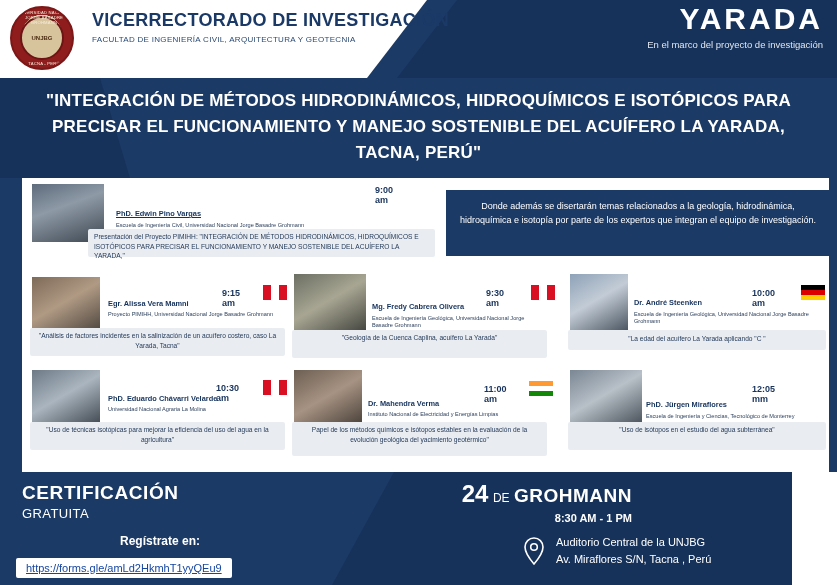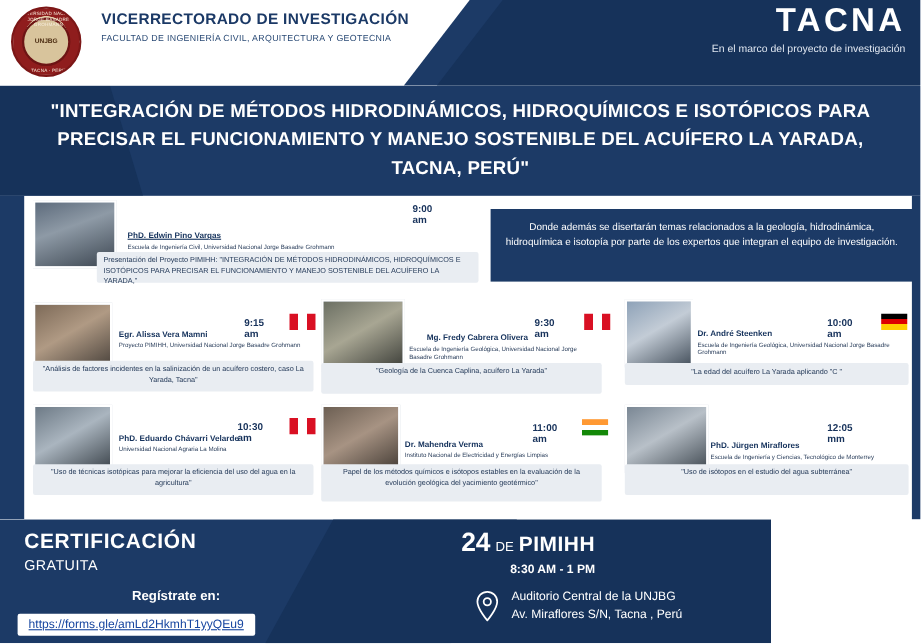--- a/index.html
+++ b/index.html
@@ -55,21 +55,21 @@
   .logo-ring-text {
     position: absolute; top: 2px; left: 0; width: 64px;
     text-align: center; font-size: 4.2px; color: #f7eddd; letter-spacing: .2px;
   }
   .logo-ring-text.bottom { top: auto; bottom: 2px; }
   .header-text {
     position: absolute; left: 92px; top: 9px;
     color: #1b3966;
   }
   .header-text .l1 {
-    font-size: 14px; font-weight: bold; letter-spacing: .3px; line-height: 1.25;
+    font-size: 18px; font-weight: bold; letter-spacing: .3px; line-height: 1.25;
   }
   .header-text .l2 {
     font-size: 12.5px; font-weight: bold; letter-spacing: .3px; line-height: 1.25;
   }
   .header-text .l3 {
     font-size: 8px; letter-spacing: .3px; margin-top: 3px; color: #2a4a75;
   }
   .ciclo {
     position: absolute; right: 14px; top: 4px;
     text-align: right; color: #ffffff;
@@ -161,21 +161,21 @@
   .note {
     position: absolute;
     background: #1c3a66; color: #ffffff;
     font-size: 9px; line-height: 1.5; text-align: center;
     padding: 10px 12px;
   }
 
   
   .footer {
     position: absolute; left: 0; top: 472px;
-    width: 701px; height: 113px;
+    width: 792px; height: 113px;
     background: #ffffff;
   }
   .footer-left {
     position: absolute; left: 0; top: 0;
     width: 470px; height: 113px;
     background: #1c3a66;
     clip-path: polygon(0 0, 470px 0, 410px 113px, 0 113px);
   }
   .footer-right {
     position: absolute; right: 0; top: 0;
@@ -235,21 +235,21 @@
       <div class="logo-inner">UNJBG</div>
       <div class="logo-ring-text bottom">TACNA - PERÚ</div>
     </div>
 
     <div class="header-text">
       <div class="l1">VICERRECTORADO DE INVESTIGACIÓN</div>
       <div class="l3">FACULTAD DE INGENIERÍA CIVIL, ARQUITECTURA Y GEOTECNIA</div>
     </div>
 
     <div class="ciclo">
-      <div class="c1">TACNA</div>
+      <div class="c1">YARADA</div>
       <div class="c3">En el marco del proyecto de investigación</div>
     </div>
   </div>
 
   <div class="title-band">
     <div class="accent"></div>
     <div class="title-text">"INTEGRACIÓN DE MÉTODOS HIDRODINÁMICOS, HIDROQUÍMICOS E ISOTÓPICOS PARA PRECISAR EL FUNCIONAMIENTO Y MANEJO SOSTENIBLE DEL ACUÍFERO LA YARADA, TACNA, PERÚ"</div>
   </div>
 
   <div class="left-bar"></div>
@@ -286,21 +286,21 @@
     </div>
   </div>
 
   <div class="speaker">
     <div class="photo" style="left:292px; top:272px; width:76px; height:66px;">
       <div class="face" style="background:linear-gradient(150deg,#6b6f63 0%,#a8a693 45%,#3a3c37 100%);"></div>
     </div>
     <div class="time" style="left:486px; top:288px;">9:30 am</div>
     <div class="flag flag-pe" style="left:530px; top:284px;"></div>
     <div class="card" style="left:292px; top:302px; width:255px; height:58px; background:transparent;">
-      <div class="name" style="position:absolute; left:96px; top:0px;">Mg. Fredy Cabrera Olivera</div>
+      <div class="name" style="position:absolute; left:80px; top:0px;">Mg. Fredy Cabrera Olivera</div>
       <div class="aff" style="position:absolute; left:80px; top:12px; width:170px;">Escuela de Ingeniería Geológica, Universidad Nacional Jorge Basadre Grohmann</div>
     </div>
     <div class="card" style="left:292px; top:330px; width:255px; height:28px; background:#e9edf2;">
       <div class="talk" style="left:6px; top:3px; width:243px;">"Geología de la Cuenca Caplina, acuífero La Yarada"</div>
     </div>
   </div>
 
   <div class="speaker">
     <div class="photo" style="left:568px; top:272px; width:62px; height:62px;">
       <div class="face" style="background:linear-gradient(150deg,#8ea2b8 0%,#c3ccd6 45%,#47525e 100%);"></div>
@@ -368,21 +368,21 @@
       <div class="c-main">CERTIFICACIÓN</div>
       <div class="c-sub">GRATUITA</div>
     </div>
 
     <div class="reg">Regístrate en:</div>
     <a class="urlbox" href="#">https://forms.gle/amLd2HkmhT1yyQEu9</a>
 
     <div class="date">
       <span class="d-num">24</span>
       <span class="d-de">DE</span>
-      <span class="d-mo">PIMIHH</span>
+      <span class="d-mo">GROHMANN</span>
     </div>
     <div class="hours">8:30 AM - 1 PM</div>
 
     <div class="place">
       <span class="pin">
         <svg width="22" height="28" viewBox="0 0 22 28" aria-hidden="true">
           <path d="M11 1C6 1 2 5 2 10c0 6.5 9 17 9 17s9-10.5 9-17c0-5-4-9-9-9z" fill="none" stroke="#ffffff" stroke-width="1.6"></path>
           <circle cx="11" cy="10" r="3.3" fill="none" stroke="#ffffff" stroke-width="1.6"></circle>
         </svg>
       </span>

